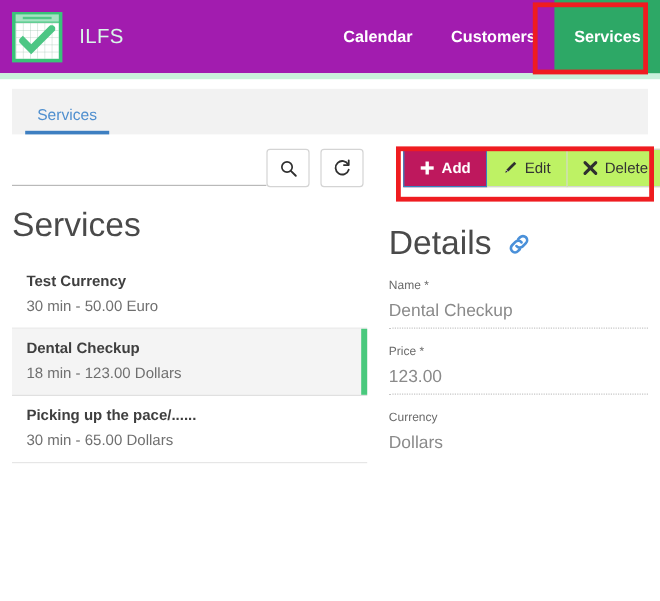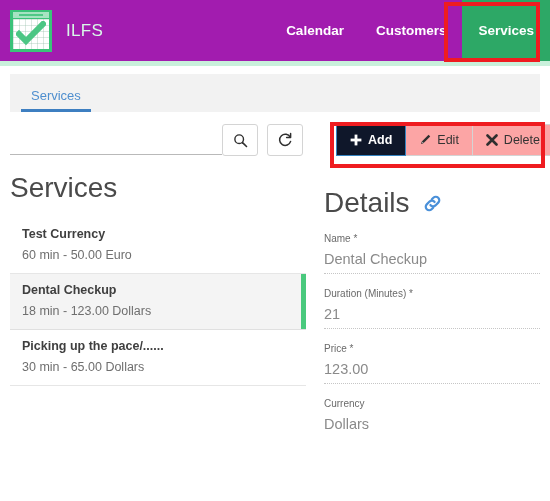--- a/index.html
+++ b/index.html
@@ -189,29 +189,29 @@
     display: flex;
   }
   .btn {
     height: 32px;
     display: flex;
     align-items: center;
     gap: 6px;
     padding: 0 13px;
     font-size: 12.5px;
     border: 1px solid #d4d4d4;
-    background: #fca5a5;
+    background: #bef264;
     color: #333;
     cursor: pointer;
     font-family: "Liberation Sans", sans-serif;
     white-space: nowrap;
   }
   .btn + .btn { border-left: none; }
   .btn.primary {
-    background: #0f172a;
+    background: #be185d;
     border-color: #3483c0;
     color: #ffffff;
     font-weight: bold;
   }
   .btn .glyph { display: flex; align-items: center; }
 
   
   .content {
     display: flex;
     padding: 0 10px;
@@ -365,21 +365,21 @@
 </div>
 
 <div class="content">
 
   <div class="col-left">
     <h1 class="section-title">Services</h1>
 
     <div class="svc-list">
       <div class="svc-item">
         <div class="svc-name">Test Currency</div>
-        <div class="svc-meta">60 min - 50.00 Euro</div>
+        <div class="svc-meta">30 min - 50.00 Euro</div>
       </div>
 
       <div class="svc-item selected">
         <div class="svc-name">Dental Checkup</div>
         <div class="svc-meta">18 min - 123.00 Dollars</div>
       </div>
 
       <div class="svc-item">
         <div class="svc-name">Picking up the pace/......</div>
         <div class="svc-meta">30 min - 65.00 Dollars</div>
@@ -398,24 +398,20 @@
           <path d="M14.2 10.4 a3.6 3.6 0 0 0 -5.3 -.4 l-2.9 2.9 a3.6 3.6 0 0 0 5.1 5.1 l1.6 -1.6" fill="none" stroke="#4a90d9" stroke-width="2.3" stroke-linecap="round"></path>
         </svg>
       </span>
     </h1>
 
     <div class="field">
       <div class="field-label">Name *</div>
       <div class="field-value">Dental Checkup</div>
     </div>
 
-    <div class="field">
-      <div class="field-label">Duration (Minutes) *</div>
-      <div class="field-value">21</div>
-    </div>
 
     <div class="field">
       <div class="field-label">Price *</div>
       <div class="field-value">123.00</div>
     </div>
 
     <div class="field no-rule">
       <div class="field-label">Currency</div>
       <div class="field-value">Dollars</div>
     </div>

